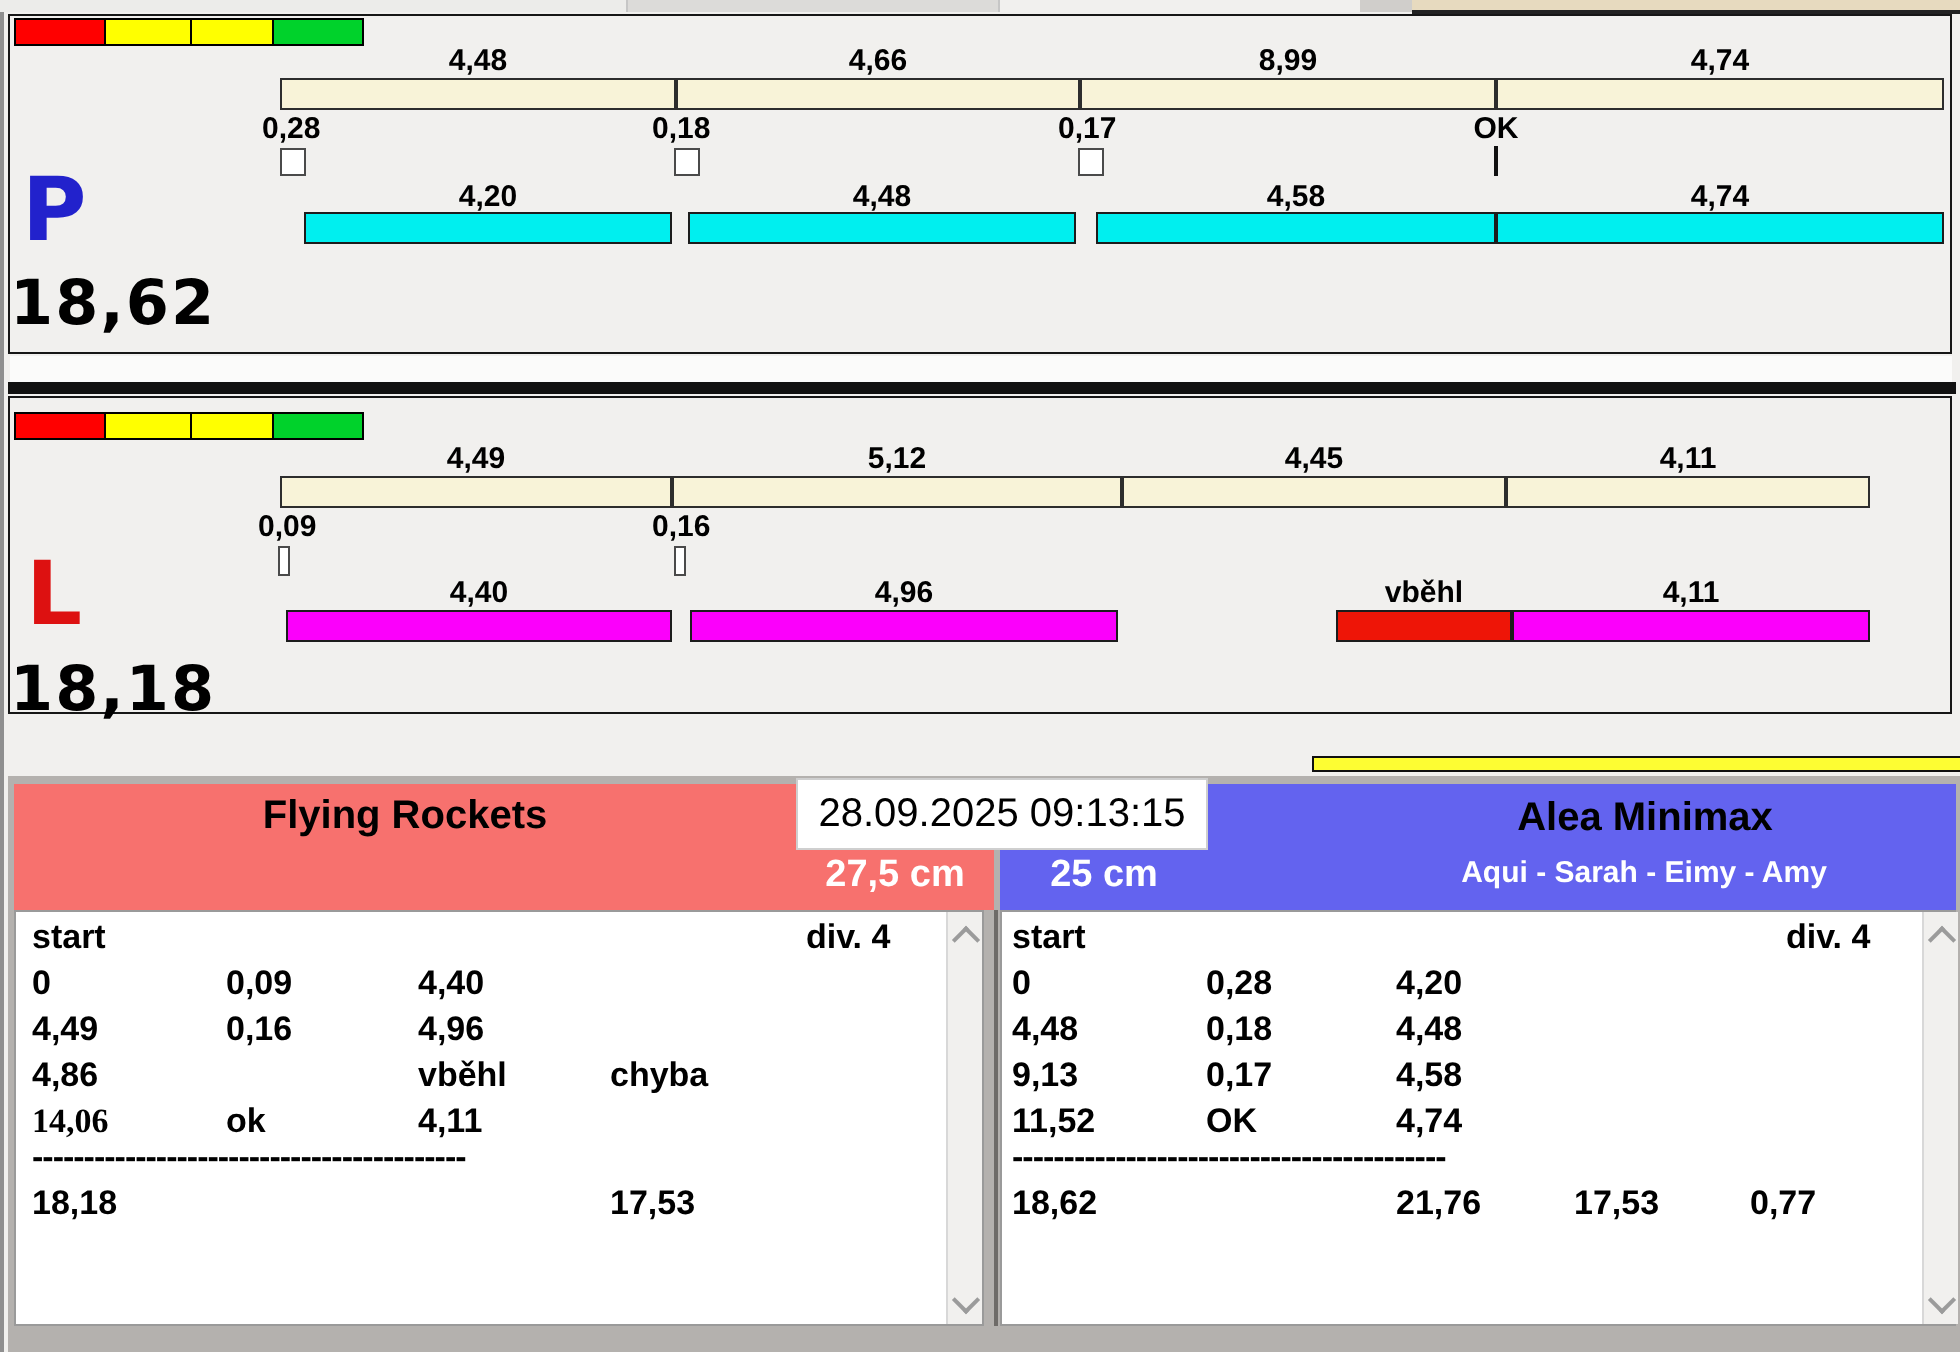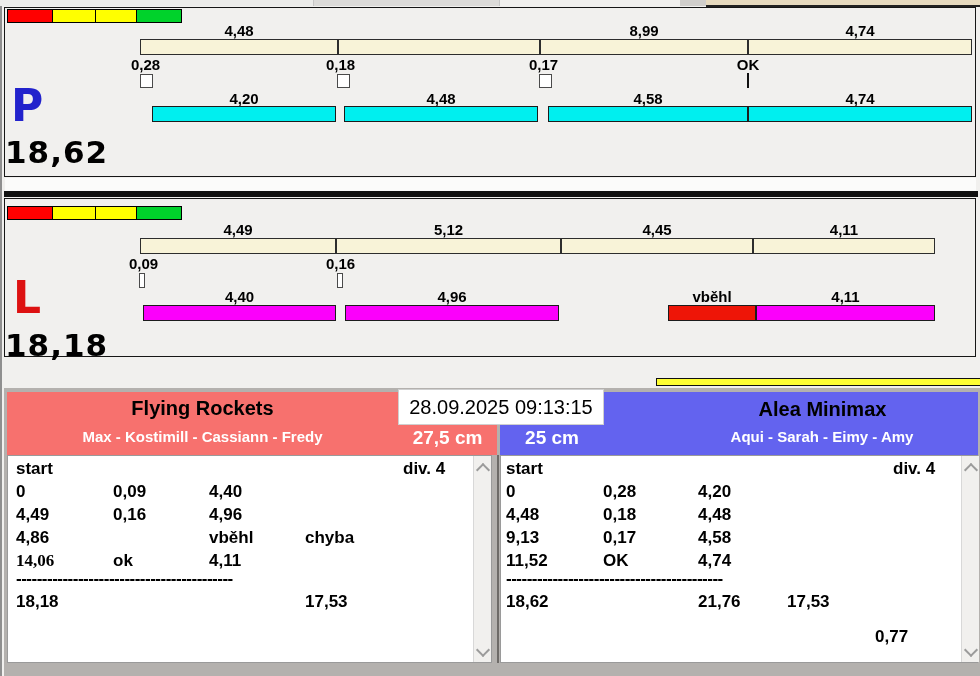--- a/index.html
+++ b/index.html
@@ -60,20 +60,21 @@
   <div class="panel" style="left:4px;top:7px;width:972px;height:170px;"></div>
 
   <div class="strip" style="left:7px;top:9px;">
     <div class="cell" style="width:46px;background:#ff0000;"></div>
     <div class="cell" style="width:44px;background:#ffff00;"></div>
     <div class="cell" style="width:42px;background:#ffff00;"></div>
     <div class="cell" style="width:46px;background:#00d22b;"></div>
   </div>
 
   <div class="blab" style="left:140px;top:22px;width:198px;">4,48</div>
+  <div class="blab" style="left:338px;top:22px;width:202px;">4,66</div>
   <div class="blab" style="left:540px;top:22px;width:208px;">8,99</div>
   <div class="blab" style="left:748px;top:22px;width:224px;">4,74</div>
 
   <div class="seg cream" style="left:140px;top:39px;width:198px;"></div>
   <div class="seg cream" style="left:338px;top:39px;width:202px;"></div>
   <div class="seg cream" style="left:540px;top:39px;width:208px;"></div>
   <div class="seg cream" style="left:748px;top:39px;width:224px;"></div>
 
   <div class="rlab" style="left:131px;top:56px;">0,28</div>
   <div class="rlab" style="left:326px;top:56px;">0,18</div>
@@ -138,21 +139,20 @@
   <div class="lane-total" style="left:5px;top:330px;">18,18</div>
 
   <div class="yellowbar" style="left:656px;top:378px;width:330px;height:8px;"></div>
 
   <div class="backdrop" style="left:4px;top:388px;width:976px;height:288px;"></div>
 
   <div class="teamhead" style="left:7px;top:392px;width:490px;background:#f7716e;"></div>
   <div class="teamhead" style="left:500px;top:392px;width:478px;background:#6363ef;"></div>
 
   <div class="thead-title" style="left:7px;top:397px;width:391px;">Flying Rockets</div>
-  <div class="thead-sub" style="left:7px;top:428px;width:391px;">Max - Kostimill - Cassiann - Fredy</div>
   <div class="hurdle" style="left:398px;top:427px;width:99px;">27,5 cm</div>
 
   <div class="thead-title" style="left:604px;top:398px;width:437px;">Alea Minimax</div>
   <div class="thead-sub" style="left:635px;top:428px;width:374px;">Aqui - Sarah - Eimy - Amy</div>
   <div class="hurdle" style="left:500px;top:427px;width:104px;">25 cm</div>
 
   <div class="datebox" style="left:398px;top:389px;width:206px;height:36px;">28.09.2025 09:13:15</div>
 
   <div class="tablebox" style="left:7px;top:455px;width:485px;height:208px;"></div>
   <div class="tcell" style="left:16px;top:459px;">start</div>
@@ -206,20 +206,20 @@
   <div class="tcell" style="left:698px;top:528px;">4,58</div>
 
   <div class="tcell" style="left:506px;top:551px;">11,52</div>
   <div class="tcell" style="left:603px;top:551px;">OK</div>
   <div class="tcell" style="left:698px;top:551px;">4,74</div>
 
   <div class="dashline" style="left:506px;top:569px;">------------------------------------------</div>
   <div class="tcell" style="left:506px;top:592px;">18,62</div>
   <div class="tcell" style="left:698px;top:592px;">21,76</div>
   <div class="tcell" style="left:787px;top:592px;">17,53</div>
-  <div class="tcell" style="left:875px;top:592px;margin-top:35px;">0,77</div>
+  <div class="tcell" style="left:875px;top:592px;">0,77</div>
 
   <div class="sbar" style="left:961px;top:456px;height:206px;">
     <div class="chv up" style="left:4px;top:9px;"></div>
     <div class="chv down" style="left:4px;top:189px;"></div>
   </div>
 
 </div>
 
 </body></html>

